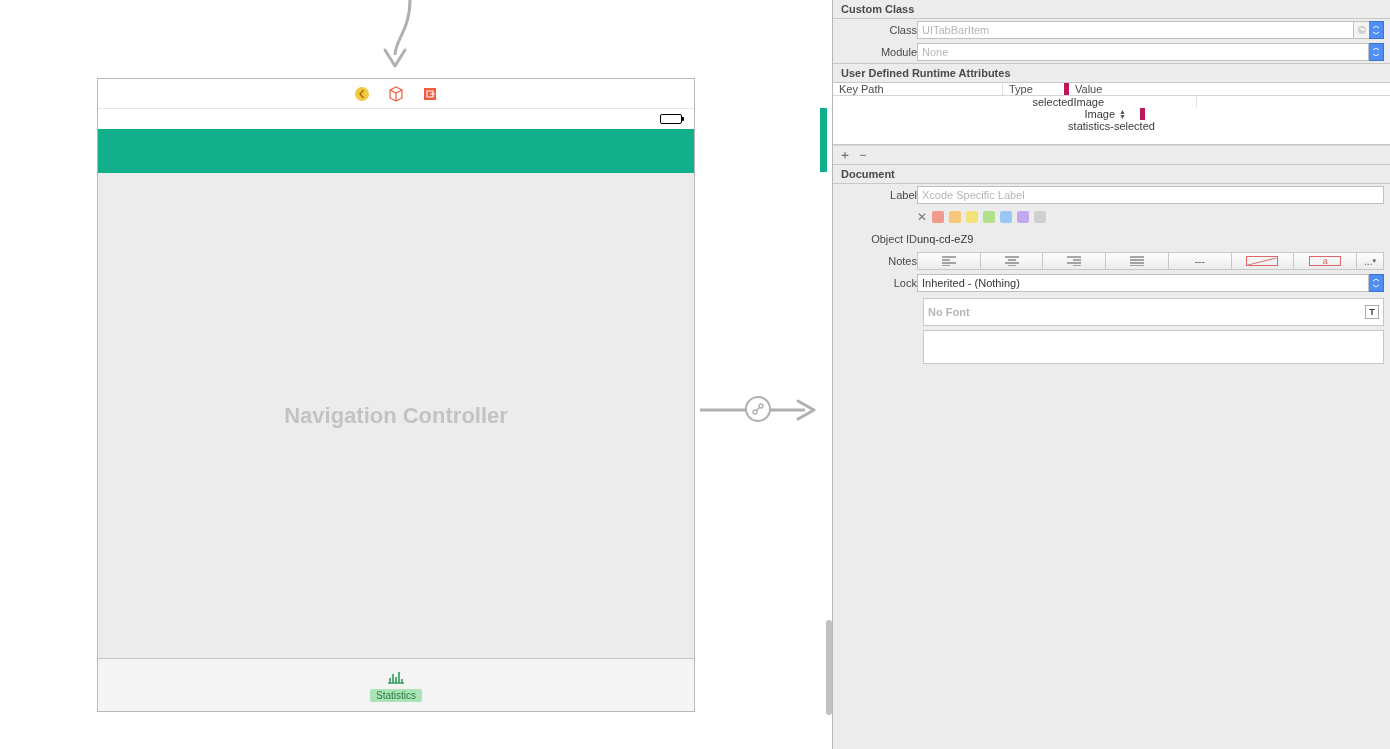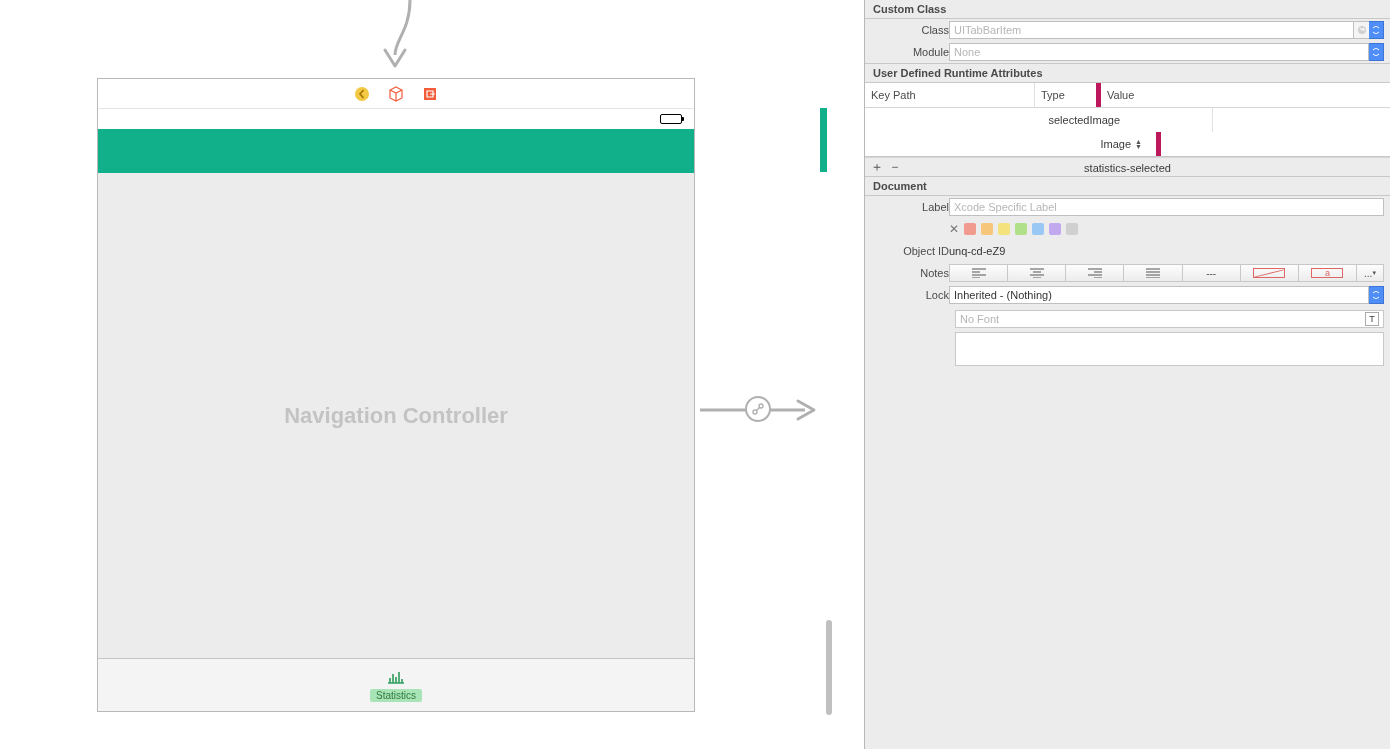--- a/index.html
+++ b/index.html
@@ -65,21 +65,21 @@
 
 .sel-edge { position: absolute; left: 820px; top: 108px; width: 7px; height: 64px; background: #11b08b; }
 
 
 .scroll-hint { position: absolute; left: 826px; top: 620px; width: 6px; height: 95px; background: #c0c0c0; border-radius: 3px; }
 
 
 .inspector {
   position: absolute; left: 832px; top: 0; right: 0; bottom: 0;
   background: #ececec; border-left: 1px solid #b8b8b8;
-  font-size: 11px; color: #3a3a3a; margin-left: 32px;
+  font-size: 11px; color: #3a3a3a;
 }
 .section-header {
   background: #ececec; font-weight: 600; padding: 3px 8px; color: #4a4a4a;
   border-top: 1px solid #c8c8c8; border-bottom: 1px solid #c8c8c8;
 }
 .section-header:first-child { border-top: none; }
 .form-row {
   display: flex; align-items: center; padding: 2px 6px 2px 0; min-height: 22px;
 }
 .form-label {
@@ -106,21 +106,21 @@
 .placeholder-text { color: #b6b6b6; }
 
 
 .rt-table {
   background: #fff; border-bottom: 1px solid #c8c8c8;
 }
 .rt-head, .rt-row {
   display: flex; font-size: 11px;
 }
 .rt-head { border-bottom: 1px solid #d5d5d5; color: #4a4a4a; }
-.rt-head > div, .rt-row > div { padding: 6px 6px; }
+.rt-head > div, .rt-row > div { padding: 0 6px; }
 .rt-kp { width: 170px; border-right: 1px solid #e2e2e2; }
 .rt-type { width: 66px; border-right: 5px solid #be185d; display: flex; align-items: center; gap: 4px; }
 .rt-val { flex: 1; }
 .rt-row { height: 18px; align-items: center; flex-direction: column; }
 .rt-spacer { height: 30px; background: #fff; }
 .rt-footer {
   display: flex; gap: 6px; padding: 3px 6px; background: #ececec; border-top: 1px solid #d5d5d5;
 }
 .plusminus { width: 12px; height: 12px; display: inline-flex; align-items: center; justify-content: center; color: #555; font-size: 13px; cursor: pointer; }
 
@@ -143,21 +143,21 @@
   font-size: 10px; color: #555; cursor: pointer;
 }
 .ntb-btn:last-child { border-right: 1px solid #c8c8c8; }
 .ntb-redbox { width: 32px; height: 10px; border: 1px solid #d66; position: relative; }
 .ntb-redbox::before { content: ""; position: absolute; left: 0; right: 0; top: 50%; border-top: 1px solid #d66; transform: rotate(-14deg); }
 .ntb-reda { width: 32px; height: 10px; border: 1px solid #d66; display: flex; align-items: center; justify-content: center; color: #d66; font-size: 9px; }
 .font-row {
   margin: 4px 6px 0 90px;
 }
 .font-input {
-  width: calc(100%); height: 18px; border: 1px solid #c8c8c8; background: #fff; display: flex; align-items: center; justify-content: space-between; padding: 0 4px;
+  width: calc(100%); height: 28px; border: 1px solid #c8c8c8; background: #fff; display: flex; align-items: center; justify-content: space-between; padding: 0 4px; font-weight: bold;
 }
 .font-input .ph { color: #b6b6b6; }
 .font-T { width: 14px; height: 14px; border: 1px solid #aaa; display: flex; align-items: center; justify-content: center; font-size: 9px; }
 .notes-area {
   margin: 4px 6px 0 90px; height: 34px; border: 1px solid #c8c8c8; background: #fff;
 }
 
 
 .updown { display: inline-flex; flex-direction: column; line-height: 5px; font-size: 7px; color: #555; }
 </style>

